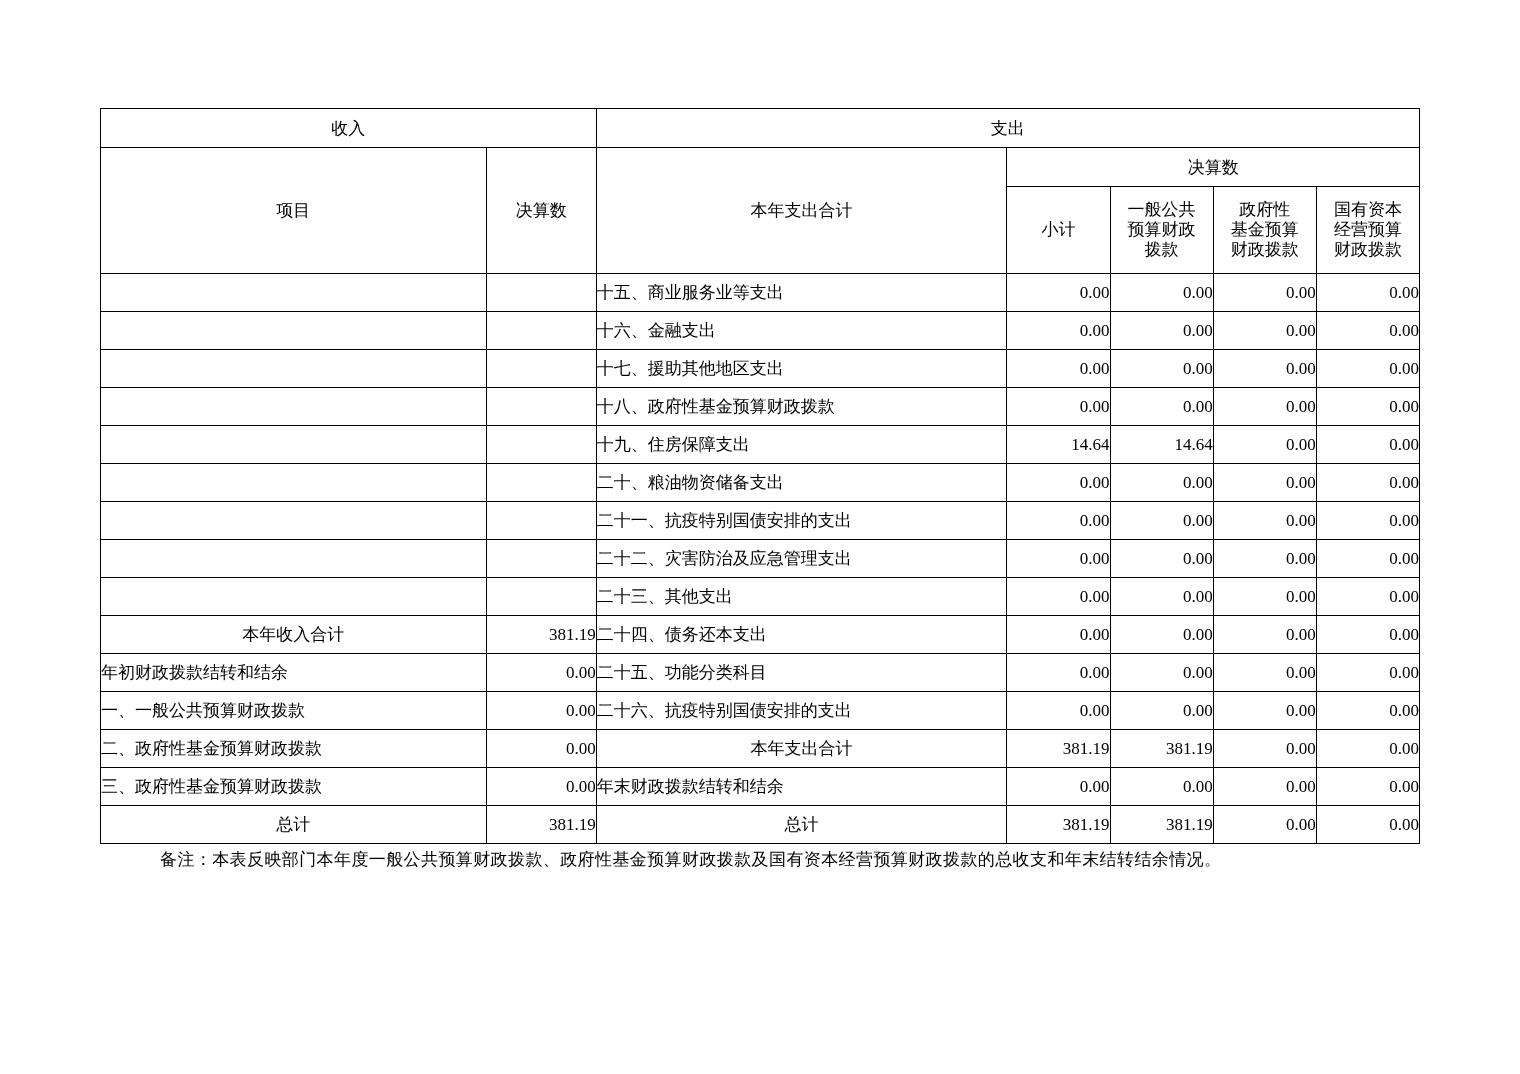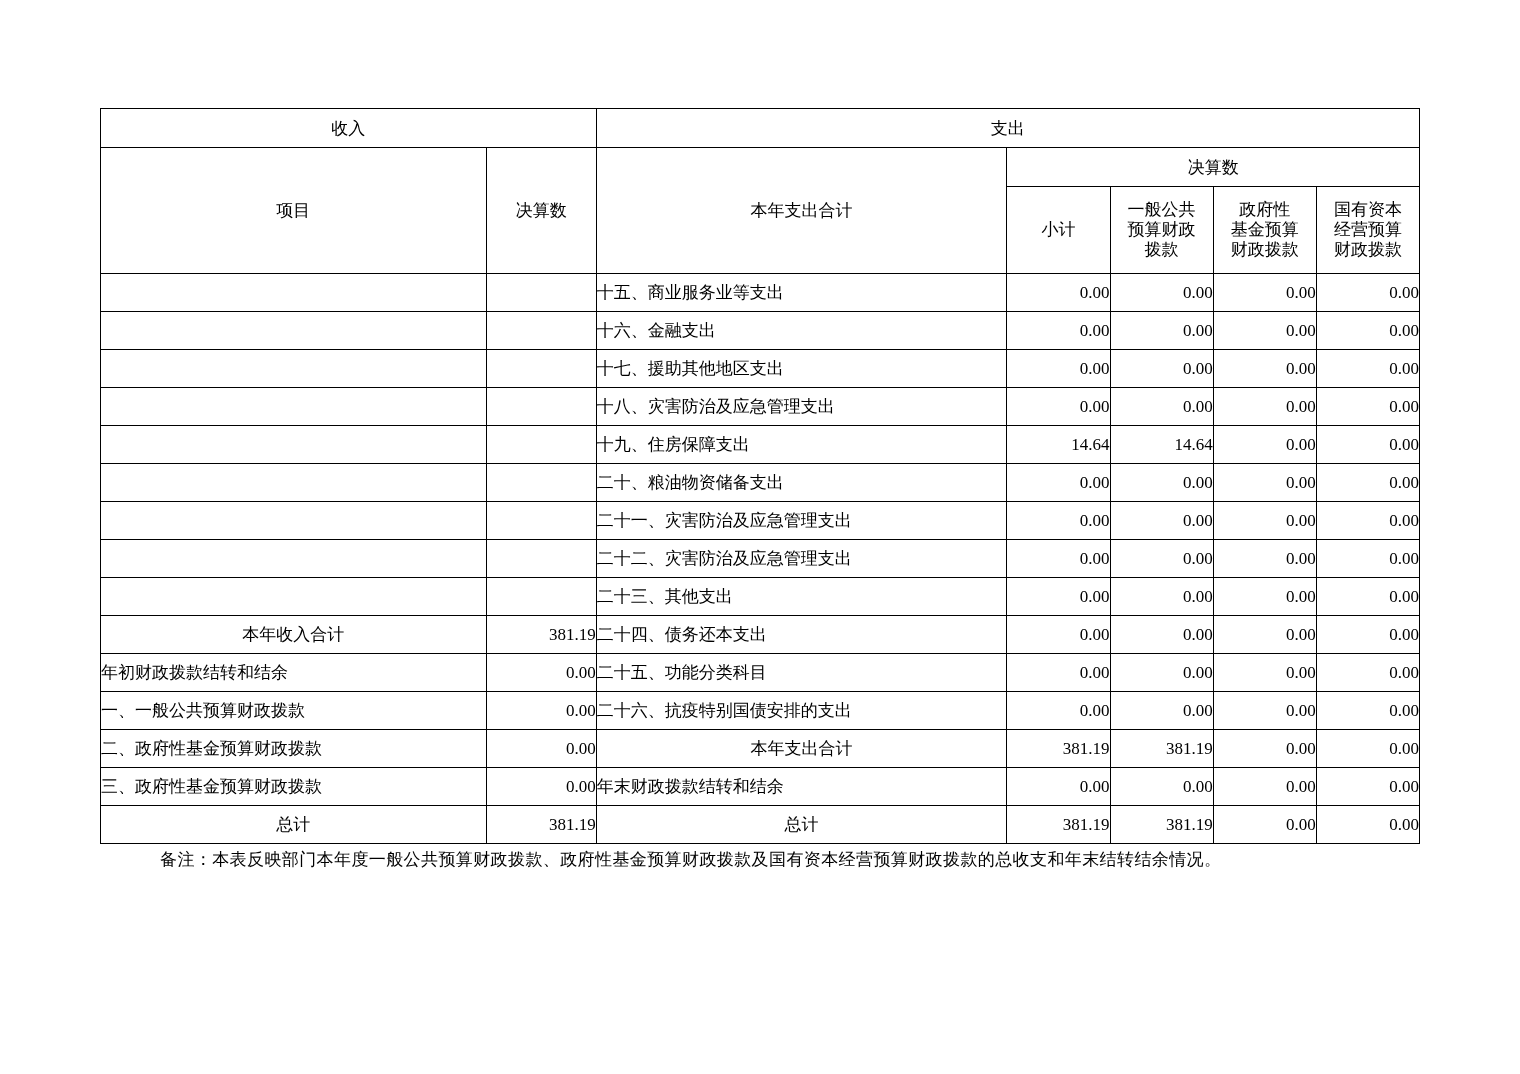--- a/index.html
+++ b/index.html
@@ -142,21 +142,21 @@
           <td class="row-cell h-right pad-r"></td>
           <td class="row-cell h-left pad-l">十七、援助其他地区支出</td>
           <td class="row-cell h-right pad-r2">0.00</td>
           <td class="row-cell h-right pad-r2">0.00</td>
           <td class="row-cell h-right pad-r2">0.00</td>
           <td class="row-cell h-right pad-r2">0.00</td>
         </tr>
         <tr>
           <td class="row-cell h-left pad-l"></td>
           <td class="row-cell h-right pad-r"></td>
-          <td class="row-cell h-left pad-l">十八、灾害防治及应急管理支出</td>
+          <td class="row-cell h-left pad-l">十八、政府性基金预算财政拨款</td>
           <td class="row-cell h-right pad-r2">0.00</td>
           <td class="row-cell h-right pad-r2">0.00</td>
           <td class="row-cell h-right pad-r2">0.00</td>
           <td class="row-cell h-right pad-r2">0.00</td>
         </tr>
         <tr>
           <td class="row-cell h-left pad-l"></td>
           <td class="row-cell h-right pad-r"></td>
           <td class="row-cell h-left pad-l">十九、住房保障支出</td>
           <td class="row-cell h-right pad-r2">14.64</td>
@@ -169,21 +169,21 @@
           <td class="row-cell h-right pad-r"></td>
           <td class="row-cell h-left pad-l">二十、粮油物资储备支出</td>
           <td class="row-cell h-right pad-r2">0.00</td>
           <td class="row-cell h-right pad-r2">0.00</td>
           <td class="row-cell h-right pad-r2">0.00</td>
           <td class="row-cell h-right pad-r2">0.00</td>
         </tr>
         <tr>
           <td class="row-cell h-left pad-l"></td>
           <td class="row-cell h-right pad-r"></td>
-          <td class="row-cell h-left pad-l">二十一、灾害防治及应急管理支出</td>
+          <td class="row-cell h-left pad-l">二十一、抗疫特别国债安排的支出</td>
           <td class="row-cell h-right pad-r2">0.00</td>
           <td class="row-cell h-right pad-r2">0.00</td>
           <td class="row-cell h-right pad-r2">0.00</td>
           <td class="row-cell h-right pad-r2">0.00</td>
         </tr>
         <tr>
           <td class="row-cell h-left pad-l"></td>
           <td class="row-cell h-right pad-r"></td>
           <td class="row-cell h-left pad-l">二十二、灾害防治及应急管理支出</td>
           <td class="row-cell h-right pad-r2">0.00</td>

